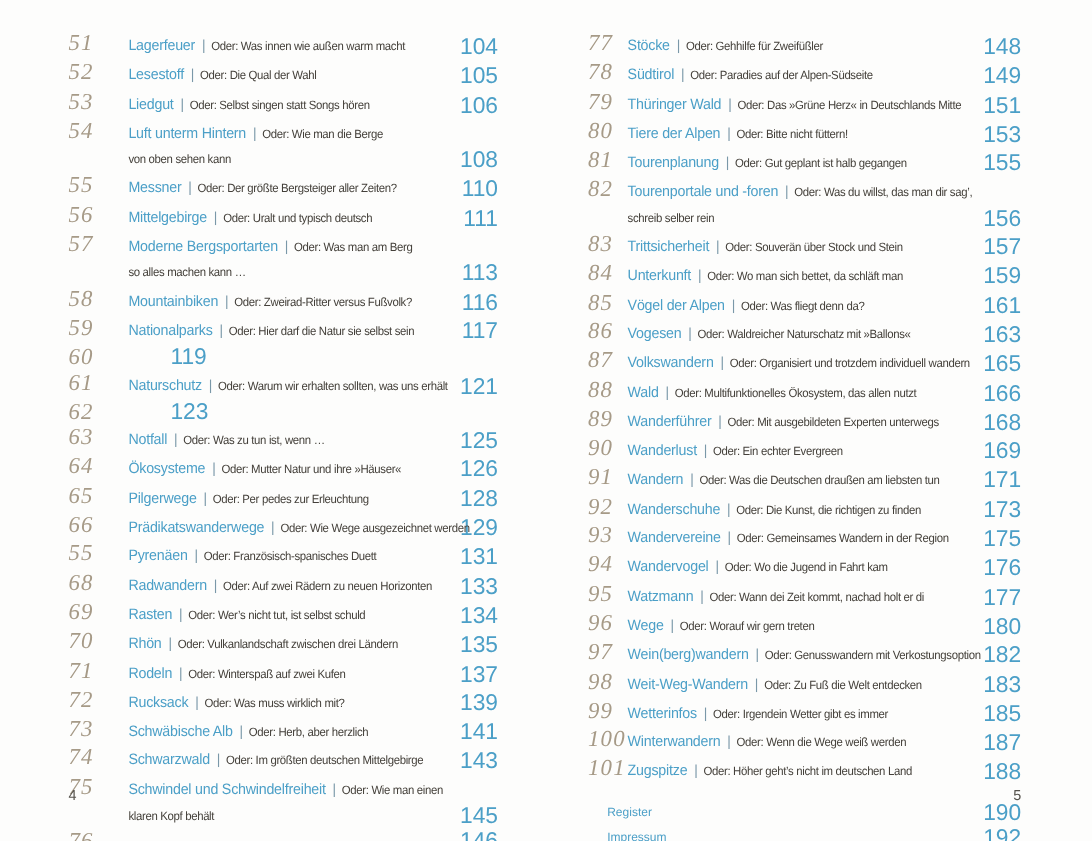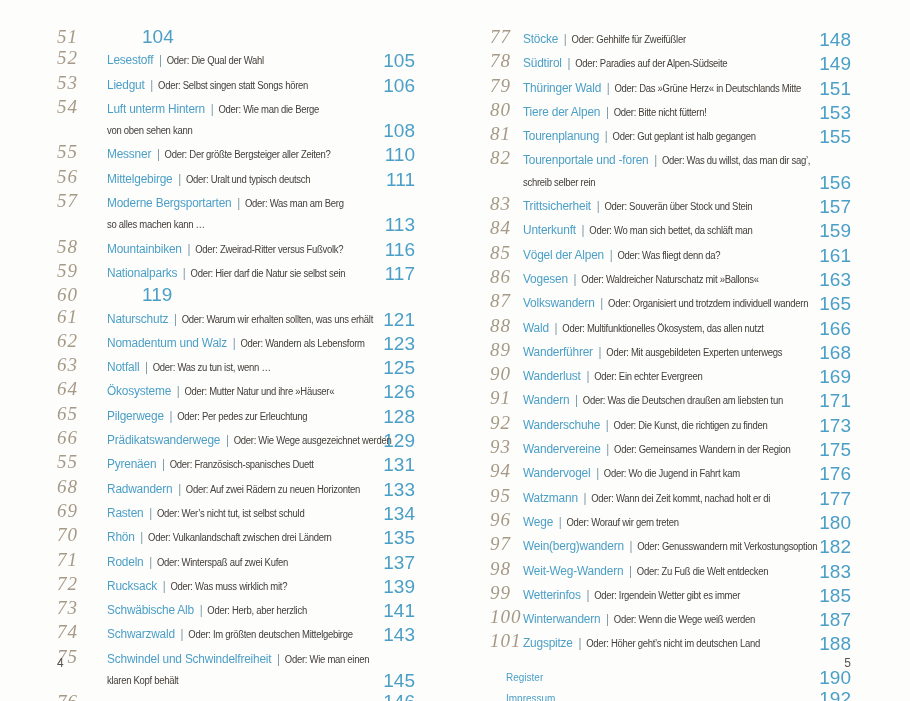--- a/index.html
+++ b/index.html
@@ -109,20 +109,26 @@
 </style>
 </head>
 <body>
 
 <div class="spread">
 
   <div class="page page-left">
     <div class="toc" id="toc-left">
   <div class="entry">
     <span class="num">51</span>
+    <span class="content">
+      <span class="line1">
+        <span class="title">Lagerfeuer</span><span class="pipe">|</span><span class="subtitle">Oder: Was innen wie außen warm macht</span>
+      </span>
+
+    </span>
     <span class="page-num">104</span>
   </div>
 
   <div class="entry">
     <span class="num">52</span>
     <span class="content">
       <span class="line1">
         <span class="title">Lesestoff</span><span class="pipe">|</span><span class="subtitle">Oder: Die Qual der Wahl</span>
       </span>
 
@@ -218,26 +224,20 @@
       <span class="line1">
         <span class="title">Naturschutz</span><span class="pipe">|</span><span class="subtitle">Oder: Warum wir erhalten sollten, was uns erhält</span>
       </span>
 
     </span>
     <span class="page-num">121</span>
   </div>
 
   <div class="entry">
     <span class="num">62</span>
-    <span class="content">
-      <span class="line1">
-        <span class="title">Nomadentum und Walz</span><span class="pipe">|</span><span class="subtitle">Oder: Wandern als Lebensform</span>
-      </span>
-
-    </span>
     <span class="page-num">123</span>
   </div>
 
   <div class="entry">
     <span class="num">63</span>
     <span class="content">
       <span class="line1">
         <span class="title">Notfall</span><span class="pipe">|</span><span class="subtitle">Oder: Was zu tun ist, wenn …</span>
       </span>
 

